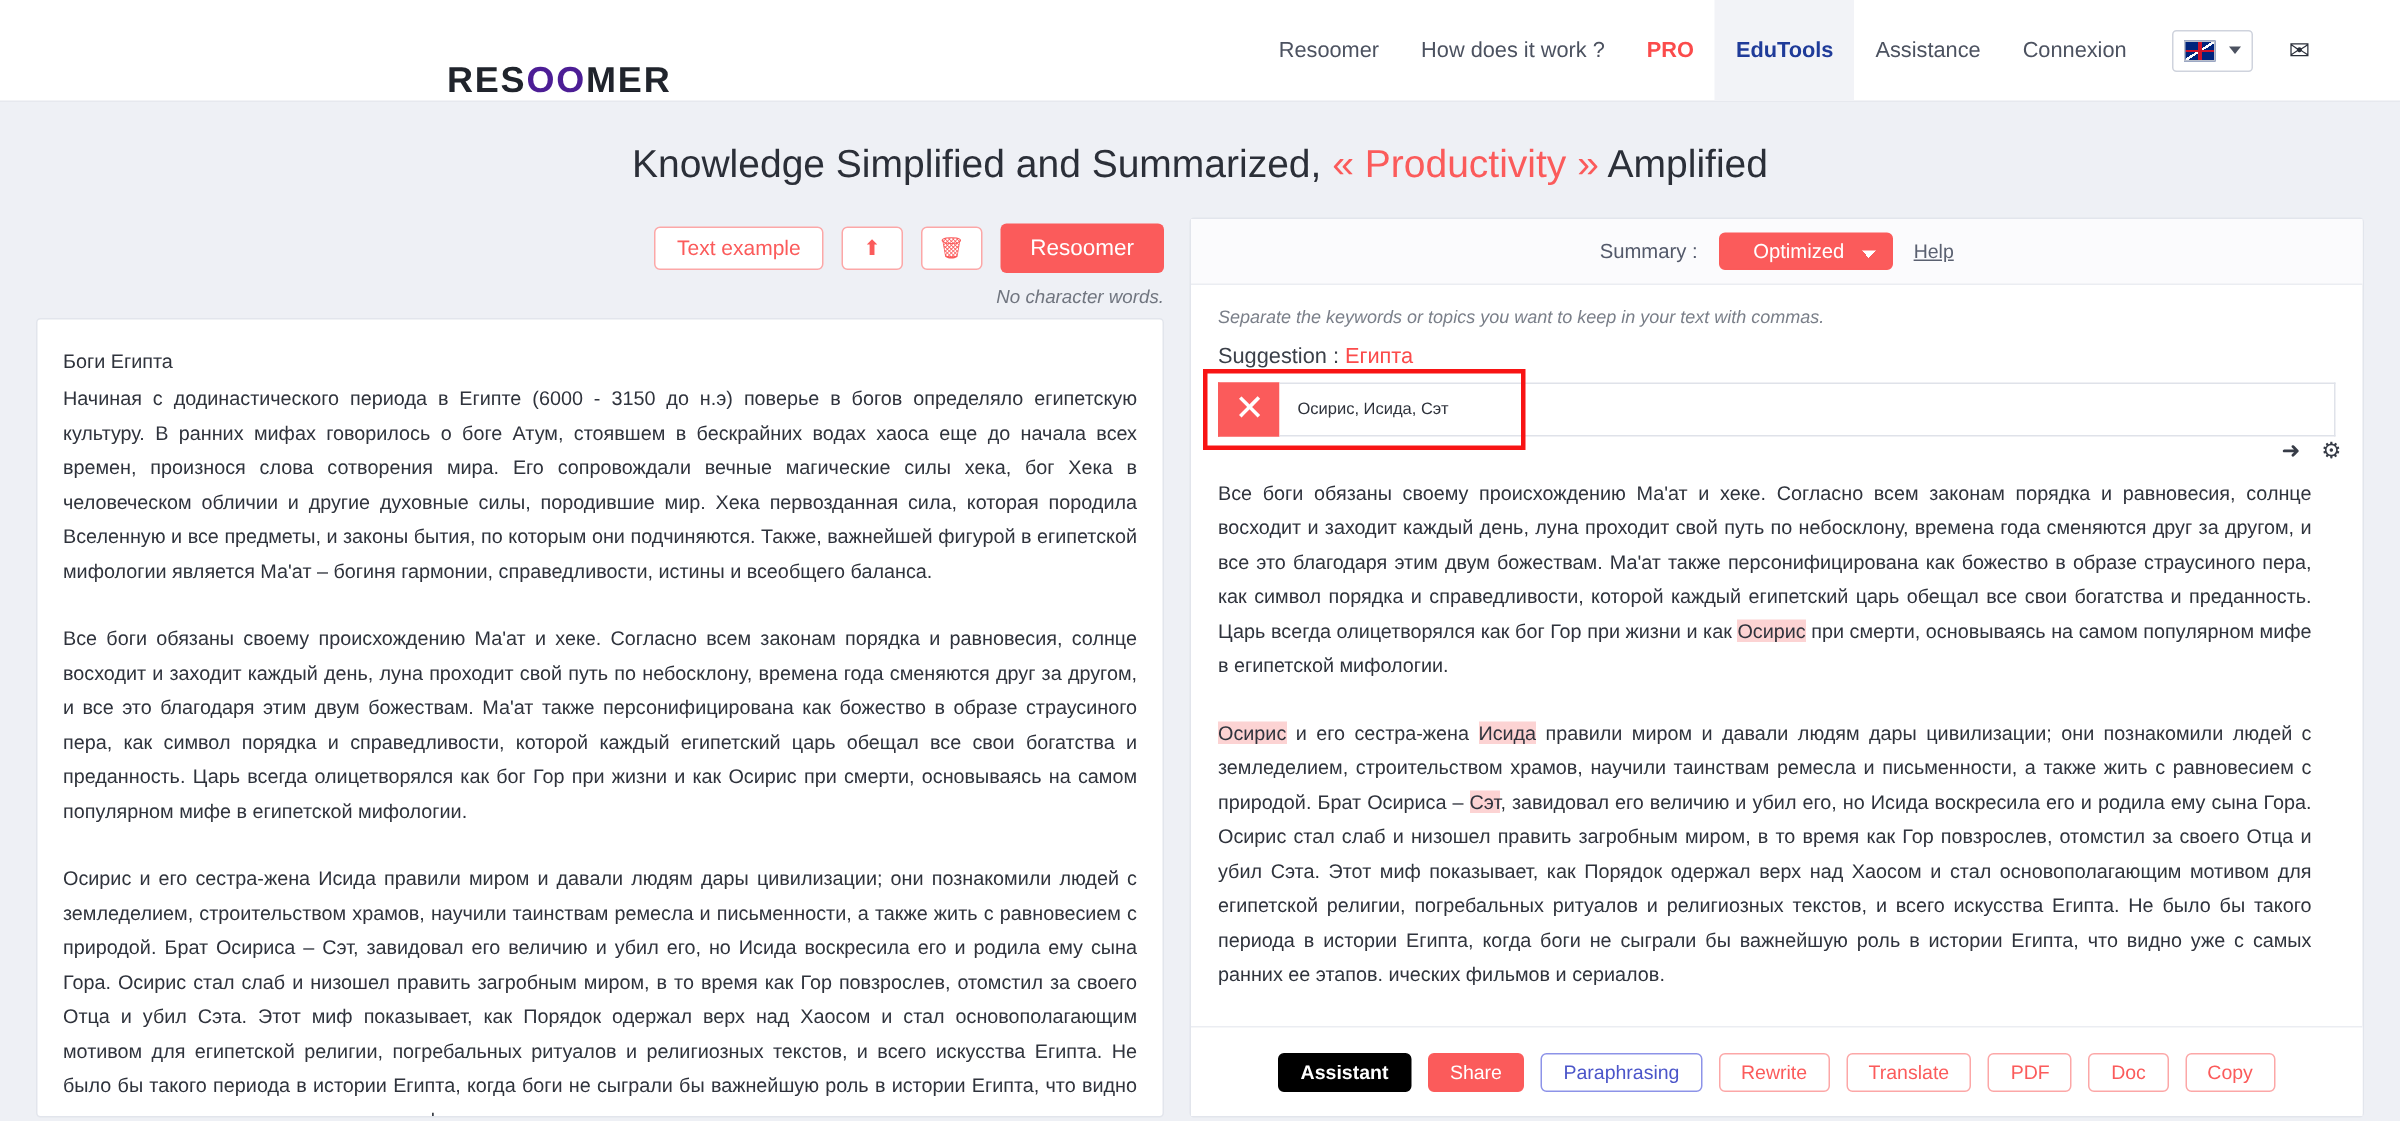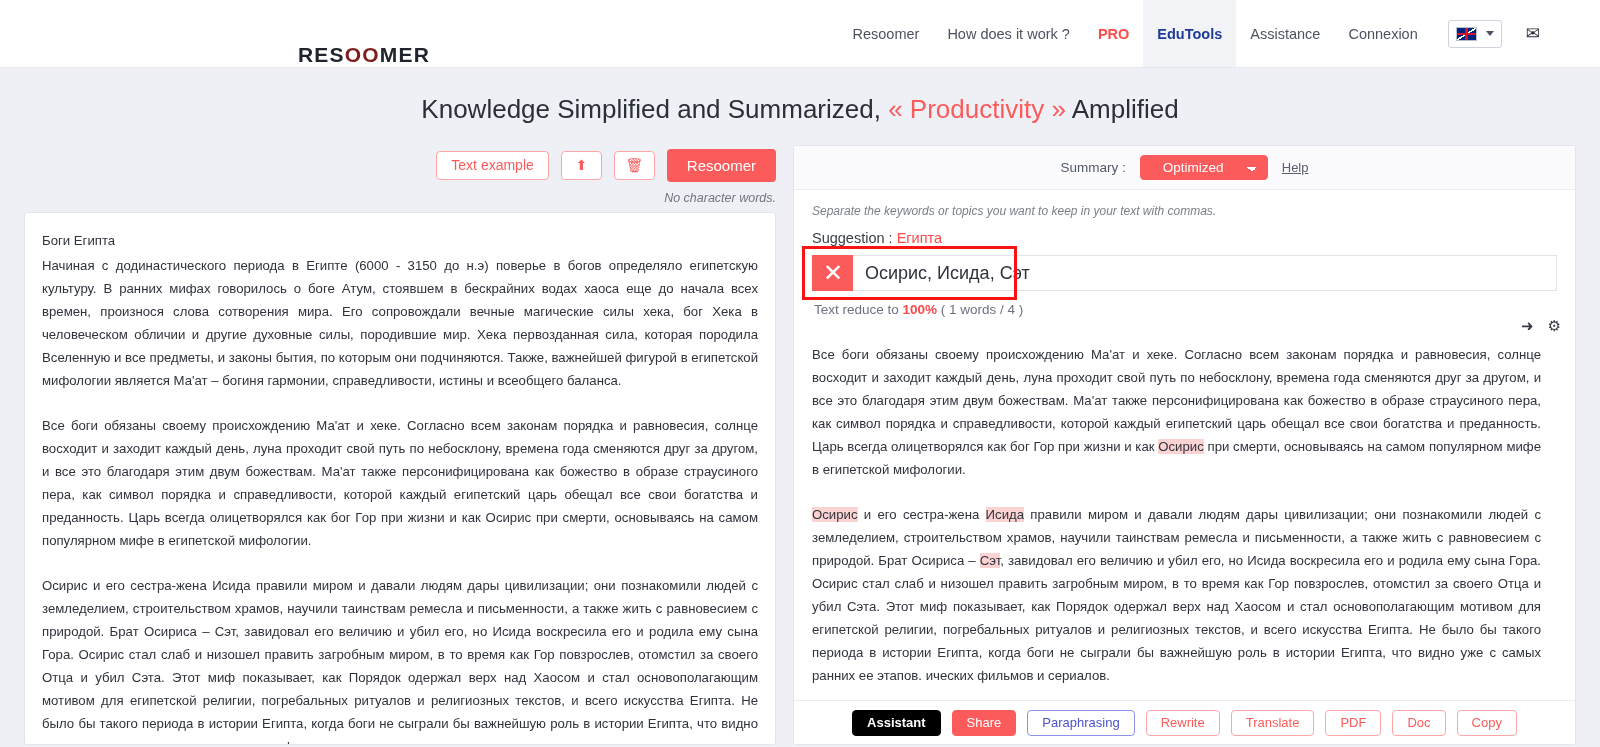--- a/index.html
+++ b/index.html
@@ -15,27 +15,28 @@
     height: 68px;
     background: #ffffff;
     display: flex;
     align-items: stretch;
     border-bottom: 1px solid #e6e8ee;
     position: relative;
   }
   .logo {
     margin-left: 298px;
     display: flex;
-    align-items: flex-end;
-    font-size: 21px;
+    align-items: flex-start;
+    font-size: 24px;
     font-weight: 700;
     letter-spacing: 1.2px;
     color: #20242c;
-  }
-  .logo .oo { color: #7f1d1d; }
+    margin-top: 40px;
+  }
+  .logo .oo { color: #4c1d95; }
 
   .nav {
     margin-left: auto;
     display: flex;
     align-items: stretch;
     padding-right: 60px;
   }
   .nav-item {
     display: flex;
     align-items: center;
@@ -185,21 +186,21 @@
     border-bottom: 1px solid #ebedf2;
     background: #fbfbfd;
   }
   .sum-label { font-size: 13.5px; color: #53596a; }
   .sum-select {
     background: #fb5b5b;
     color: #fff;
     border: 1px solid #fb5b5b;
     border-radius: 4px;
     height: 25px;
-    width: 128px;
+    width: 116px;
     font-size: 13.5px;
     padding-left: 22px;
     cursor: pointer;
     appearance: none;
     font-family: "Liberation Sans", sans-serif;
     background-image:
       linear-gradient(45deg, transparent 50%, #fff 50%),
       linear-gradient(135deg, #fff 50%, transparent 50%);
     background-position: calc(100% - 15px) 11px, calc(100% - 10px) 11px;
     background-size: 5px 5px, 5px 5px;
@@ -228,21 +229,21 @@
     border: 1px solid #fb5b5b;
     border-right: none;
     flex: none;
   }
   .kw-input {
     flex: 1;
     height: 36px;
     border: 1px solid #dfe2e9;
     border-left: none;
     padding: 17px 12px;
-    font-size: 18px;
+    font-size: 11px;
     color: #2f333c;
     font-family: "Liberation Sans", sans-serif;
     outline: none;
   }
   .kw-annot {
     position: absolute;
     left: -10px; top: -9px;
     width: 215px; height: 54px;
     border: 3px solid #f81414;
     pointer-events: none;
@@ -263,21 +264,21 @@
   .hl { background: #fcd3d3; }
   .sum-tools {
     position: absolute;
     right: 14px; top: 0;
     display: flex; gap: 14px;
   }
   .sum-tools span { cursor: pointer; color: #373c47; font-size: 15px; }
 
   .card-foot {
     border-top: 1px solid #ebedf2;
-    height: 44px;
+    height: 60px;
     display: flex;
     align-items: center;
     justify-content: center;
     gap: 11px;
     background: #fff;
   }
   .fbtn {
     height: 26px;
     border-radius: 4px;
     font-size: 13px;
@@ -360,23 +361,20 @@
         <div class="suggestion">
           <span>Suggestion : </span><span class="kw">Египта</span>
         </div>
 
         <div class="kw-row">
           <div class="kw-x">✕</div>
           <input class="kw-input" value="Осирис, Исида, Сэт" style="">
           <div class="kw-annot"></div>
         </div>
 
-        <div class="reduce">
-          <span>Text reduce to </span><b>100%</b><span> ( 1 words / 4 )</span>
-        </div>
       </div>
 
       <div class="summary-wrap">
         <div class="sum-tools">
           <span>➜</span>
           <span>⚙</span>
         </div>
 
         <p><span>Все боги обязаны своему происхождению Ма'ат и хеке. Согласно всем законам порядка и равновесия, солнце восходит и заходит каждый день, луна проходит свой путь по небосклону, времена года сменяются друг за другом, и все это благодаря этим двум божествам. Ма'ат также персонифицирована как божество в образе страусиного пера, как символ порядка и справедливости, которой каждый египетский царь обещал все свои богатства и преданность. Царь всегда олицетворялся как бог Гор при жизни и как </span><span class="hl">Осирис</span><span> при смерти, основываясь на самом популярном мифе в египетской мифологии.</span></p>
 

